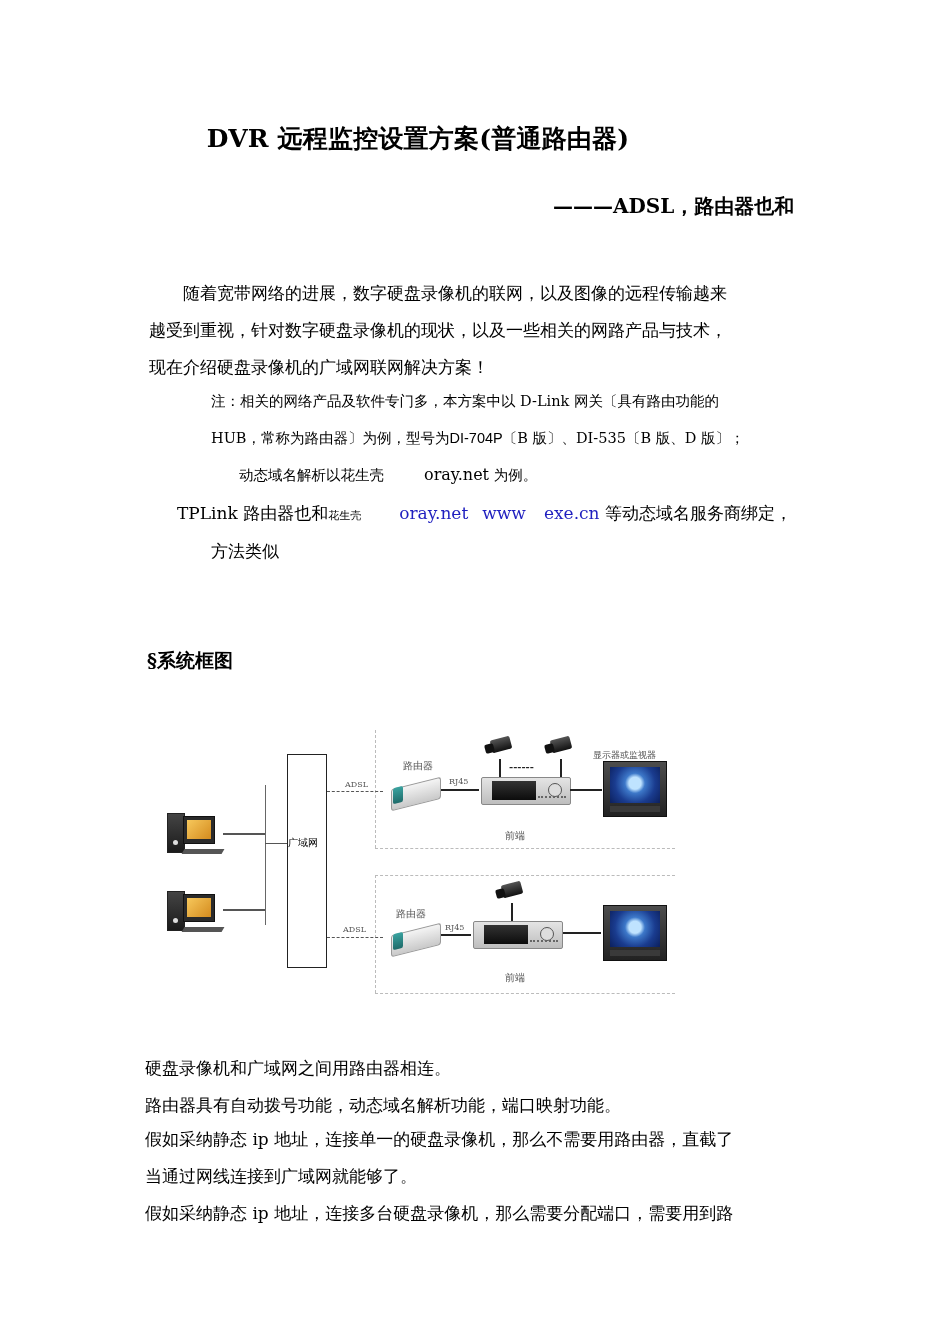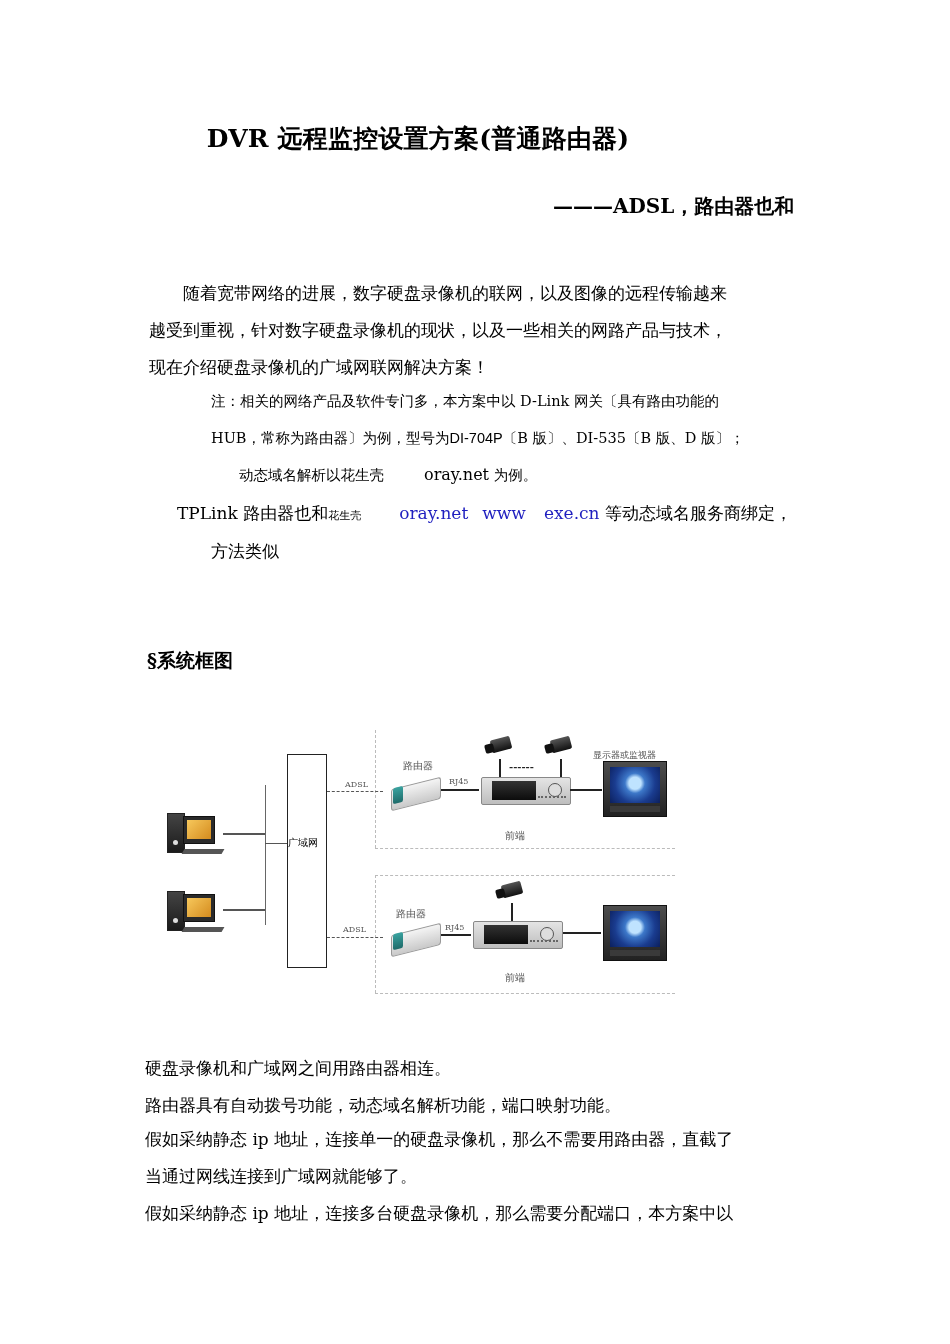--- a/index.html
+++ b/index.html
@@ -173,15 +173,15 @@
         <div class="tscreen"></div>
         <div class="base"></div>
       </div>
     <div class="dlabel-cn" style="left:362px; top:246px;">前端</div>
   </div>
 
   <div class="abs p" style="left:145px; top:1058px;">硬盘录像机和广域网之间用路由器相连。</div>
   <div class="abs p" style="left:145px; top:1095px;">路由器具有自动拨号功能，动态域名解析功能，端口映射功能。</div>
   <div class="abs p" style="left:145px; top:1129px;">假如采纳静态 ip 地址，连接单一的硬盘录像机，那么不需要用路由器，直截了</div>
   <div class="abs p" style="left:145px; top:1166px;">当通过网线连接到广域网就能够了。</div>
-  <div class="abs p" style="left:145px; top:1203px;">假如采纳静态 ip 地址，连接多台硬盘录像机，那么需要分配端口，本方案中以</div>
+  <div class="abs p" style="left:145px; top:1203px;">假如采纳静态 ip 地址，连接多台硬盘录像机，那么需要分配端口，需要用到路</div>
 
 </div>
 
 </body></html>

